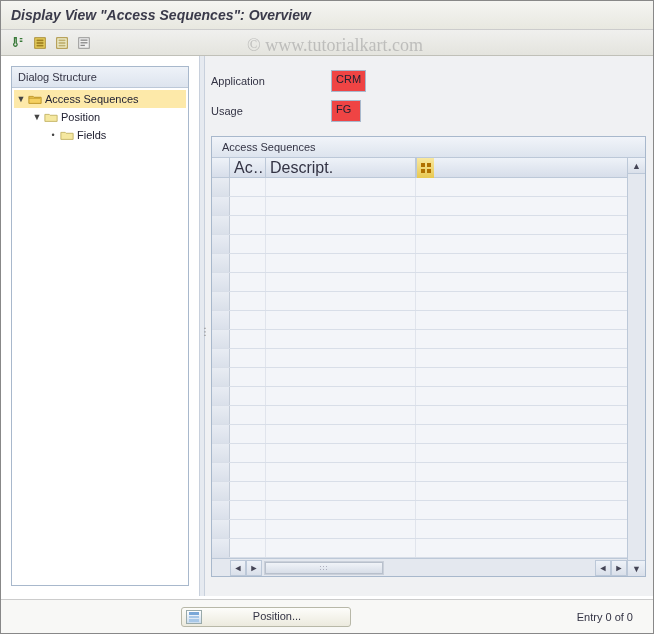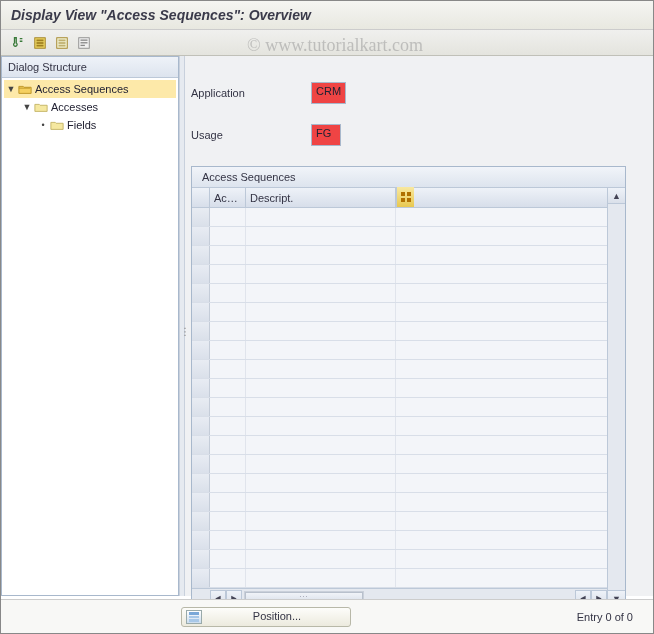--- a/index.html
+++ b/index.html
@@ -56,21 +56,21 @@
     position: absolute;
     top: 50%;
     left: 0;
     font-size: 10px;
     color: #888;
   }
   .tree-panel {
     width: 178px;
     background: #f7f8fa;
     border: 1px solid #a8b8cc;
-    margin: 0;
+    margin: 10px;
     display: flex;
     flex-direction: column;
   }
   .tree-header {
     background: linear-gradient(#eef2f8, #dde4ee);
     padding: 4px 6px;
     font-size: 11px;
     color: #334;
     border-bottom: 1px solid #bcc8d8;
   }
@@ -106,21 +106,21 @@
   }
   .tree-icon svg { width: 14px; height: 12px; }
   .content-panel {
     flex: 1;
     padding: 6px 6px 0 6px;
     background: #f0f1f3;
   }
   .field-row {
     display: flex;
     align-items: center;
-    margin: 20px 0;
+    margin: 8px 0;
     font-size: 11px;
     color: #334;
   }
   .field-label { width: 120px; }
   .field-value {
     background: #ef4444;
     border: 1px solid #a8b8cc;
     padding: 1px 4px;
     min-width: 30px;
     height: 22px;
@@ -144,22 +144,22 @@
     display: flex;
   }
   .grid-table-area {
     flex: 1;
   }
   .grid-header-row {
     display: flex;
     background: linear-gradient(#eef2f8, #d7deea);
     border-bottom: 1px solid #bcc8d8;
     height: 20px;
-    align-items: flex-end;
-    font-size: 11px;
+    align-items: center;
+    font-size: 16px;
     color: #334;
   }
   .grid-sel-col {
     width: 18px;
     border-right: 1px solid #bcc8d8;
     height: 100%;
     background: linear-gradient(#eef2f8, #d7deea);
   }
   .grid-h1 { width: 36px; padding: 0 4px; border-right: 1px solid #bcc8d8; height:100%; line-height:20px; white-space:nowrap; overflow:hidden;}
   .grid-h2 { width: 150px; padding: 0 4px; border-right: 1px solid #bcc8d8; height:100%; line-height:20px;}
@@ -340,21 +340,21 @@
         </span>
         <span>Access Sequences</span>
       </div>
       <div class="tree-row" style="padding-left:18px">
         <span class="tree-arrow">▼</span>
         <span class="tree-icon">
           <svg viewBox="0 0 16 12">
               <path d="M1 3 L1 11 L15 11 L15 4 L7 4 L6 3 Z" fill="#f5e8a0" stroke="#c0b060"></path>
             </svg>
         </span>
-        <span>Accesses</span>
+        <span>Position</span>
       </div>
       <div class="tree-row" style="padding-left:34px">
         <span class="tree-arrow">•</span>
         <span class="tree-icon">
           <svg viewBox="0 0 16 12">
               <path d="M1 3 L1 11 L15 11 L15 4 L7 4 L6 3 Z" fill="#f5e8a0" stroke="#c0b060"></path>
             </svg>
         </span>
         <span>Fields</span>
       </div>

